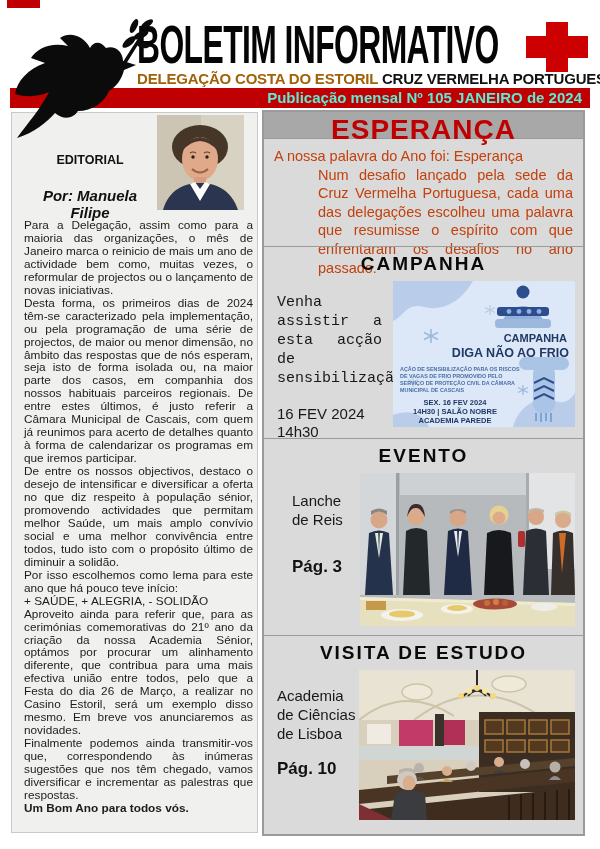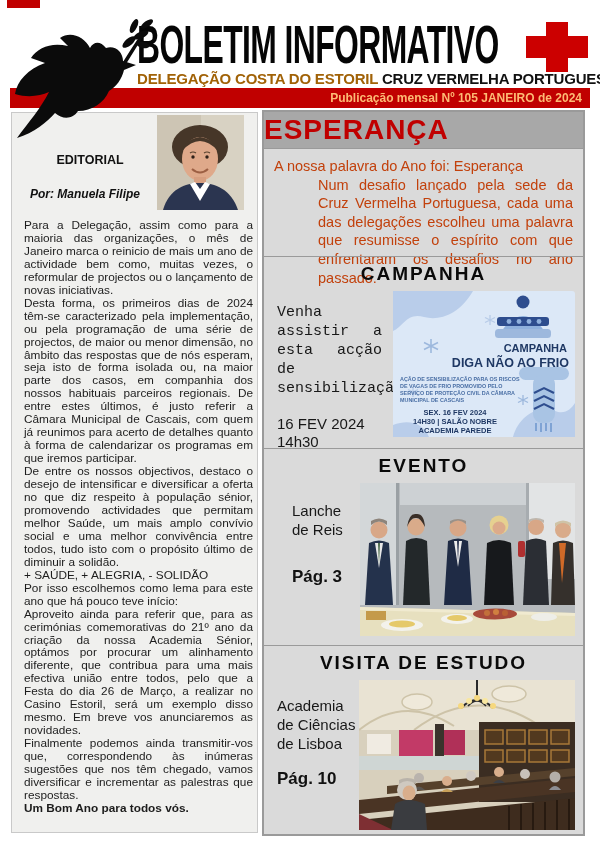--- a/index.html
+++ b/index.html
@@ -14,39 +14,39 @@
   .masthead h1 { font-size:54px; font-weight:bold; letter-spacing:-1px; color:#050505; white-space:nowrap;
                  transform:scaleX(0.59); transform-origin:0 0; line-height:50px; }
   .subtitle { position:absolute; left:137px; top:70px; width:455px; white-space:nowrap;
               font-size:15px; font-weight:bold; letter-spacing:-0.2px; z-index:3; }
   .subtitle .red { color:#a16207; }
   .subtitle .black { color:#111; }
   .red-cross { position:absolute; left:526px; top:22px; width:62px; height:50px; z-index:3; }
   .red-cross .v { position:absolute; left:20px; top:0; width:22px; height:50px; background:#cc0000; }
   .red-cross .h { position:absolute; left:0; top:14px; width:62px; height:22px; background:#cc0000; }
   .issue-bar { position:absolute; left:10px; top:88px; width:580px; height:20px; background:#c00000; z-index:2;
-               color:#fdba74; font-size:12px; font-weight:bold; text-align:right; line-height:20px; padding-right:8px; }
+               color:#5eead4; font-size:15px; font-weight:bold; text-align:right; line-height:20px; padding-right:8px; }
 
   
   .left-panel { position:absolute; left:11px; top:112px; width:247px; height:721px;
                 background:#f0f0ee; border:1px solid #c9c9c9; overflow:hidden; }
   .editorial-label { position:absolute; left:18px; top:40px; width:120px; text-align:center;
                      font-size:12.5px; font-weight:bold; color:#111; }
-  .editorial-byline { position:absolute; left:18px; top:74px; width:120px; 
-                      font-size:12px; font-weight:bold; font-style:italic; color:#111; }
+  .editorial-byline { position:absolute; left:18px; top:74px; width:120px; text-align:center;
+                      font-size:15px; font-weight:bold; font-style:italic; color:#111; }
   .portrait { position:absolute; left:145px; top:2px; width:87px; height:95px; background:#cdc5b4; }
   .editorial-body { position:absolute; left:12px; top:106px; width:229px;
                     font-size:11.8px; line-height:12.95px; color:#1c1c1c; text-align:justify; }
   .editorial-body p { margin:0; }
   .editorial-body p.closing { font-weight:bold; }
 
   
   .right-panel { position:absolute; left:262px; top:110px; width:323px; height:726px;
                  background:#dadada; border:2px solid #9a9a9a; overflow:hidden; }
-  .banner { height:36px; background:#a8a8a8; text-align:left; }
+  .banner { height:26px; background:#a8a8a8; text-align:center; }
   .banner span { font-size:28px; font-weight:bold; color:#c00000; line-height:36px; letter-spacing:1px; }
   .intro-box { height:108px; border-top:1px solid #9a9a9a; padding:8px 10px 0 10px;
                font-size:14.5px; line-height:18.6px; color:#c2410c; }
   .intro-box .rest { text-align:justify;margin-left:44px; }
   .section { border-top:1px solid #9a9a9a; position:relative; }
   .sec-campanha { height:192px; }
   .sec-evento { height:197px; }
   .sec-visita { height:189px; }
   .sec-header { text-align:center; font-size:19px; font-weight:bold; color:#0a0a0a;
                 letter-spacing:2px; padding-top:6px; height:32px; }
@@ -124,22 +124,22 @@
         <rect x="37" y="62" width="12" height="9" fill="#d79f80"></rect>
         <path d="M6,95 C12,74 28,68 43,68 C58,68 74,74 81,95 Z" fill="#2b3550"></path>
         <path d="M33,69 L43,86 L53,69 L48,67 L43,74 L38,67 Z" fill="#ffffff"></path>
       </svg>
     </div>
 
     <div class="editorial-body">
       <p>Para a Delegação, assim como para a maioria das organizações, o mês de Janeiro marca o reinicio de mais um ano de actividade bem como, muitas vezes, o reformular de projectos ou o lançamento de novas iniciativas.</p>
       <p>Desta forma, os primeiros dias de 2024 têm-se caracterizado pela implementação, ou pela programação de uma série de projectos, de maior ou menor dimensão, no âmbito das respostas que de nós esperam, seja isto de forma isolada ou, na maior parte dos casos, em companhia dos nossos habituais parceiros regionais. De entre estes últimos, é justo referir a Câmara Municipal de Cascais, com quem já reunimos para acerto de detalhes quanto à forma de calendarizar os programas em que iremos participar.</p>
       <p>De entre os nossos objectivos, destaco o desejo de intensificar e diversificar a oferta no que diz respeito à população sénior, promovendo actividades que permitam melhor Saúde, um mais amplo convívio social e uma melhor convivência entre todos, tudo isto com o propósito último de diminuir a solidão.</p>
+      <p>Por isso escolhemos como lema para este ano que há pouco teve início:</p>
       <p>+ SAÚDE, + ALEGRIA, - SOLIDÃO</p>
-      <p>Por isso escolhemos como lema para este ano que há pouco teve início:</p>
       <p>Aproveito ainda para referir que, para as cerimónias comemorativas do 21º ano da criação da nossa Academia Sénior, optámos por procurar um alinhamento diferente, que contribua para uma mais efectiva união entre todos, pelo que a Festa do dia 26 de Março, a realizar no Casino Estoril, será um exemplo disso mesmo. Em breve vos anunciaremos as novidades.</p>
       <p>Finalmente podemos ainda transmitir-vos que, correspondendo às inúmeras sugestões que nos têm chegado, vamos diversificar e incrementar as palestras que respostas.</p>
       <p class="closing">Um Bom Ano para todos vós.</p>
     </div>
   </div>
 
   <div class="right-panel">
 
     <div class="banner">
       <span>ESPERANÇA</span>

